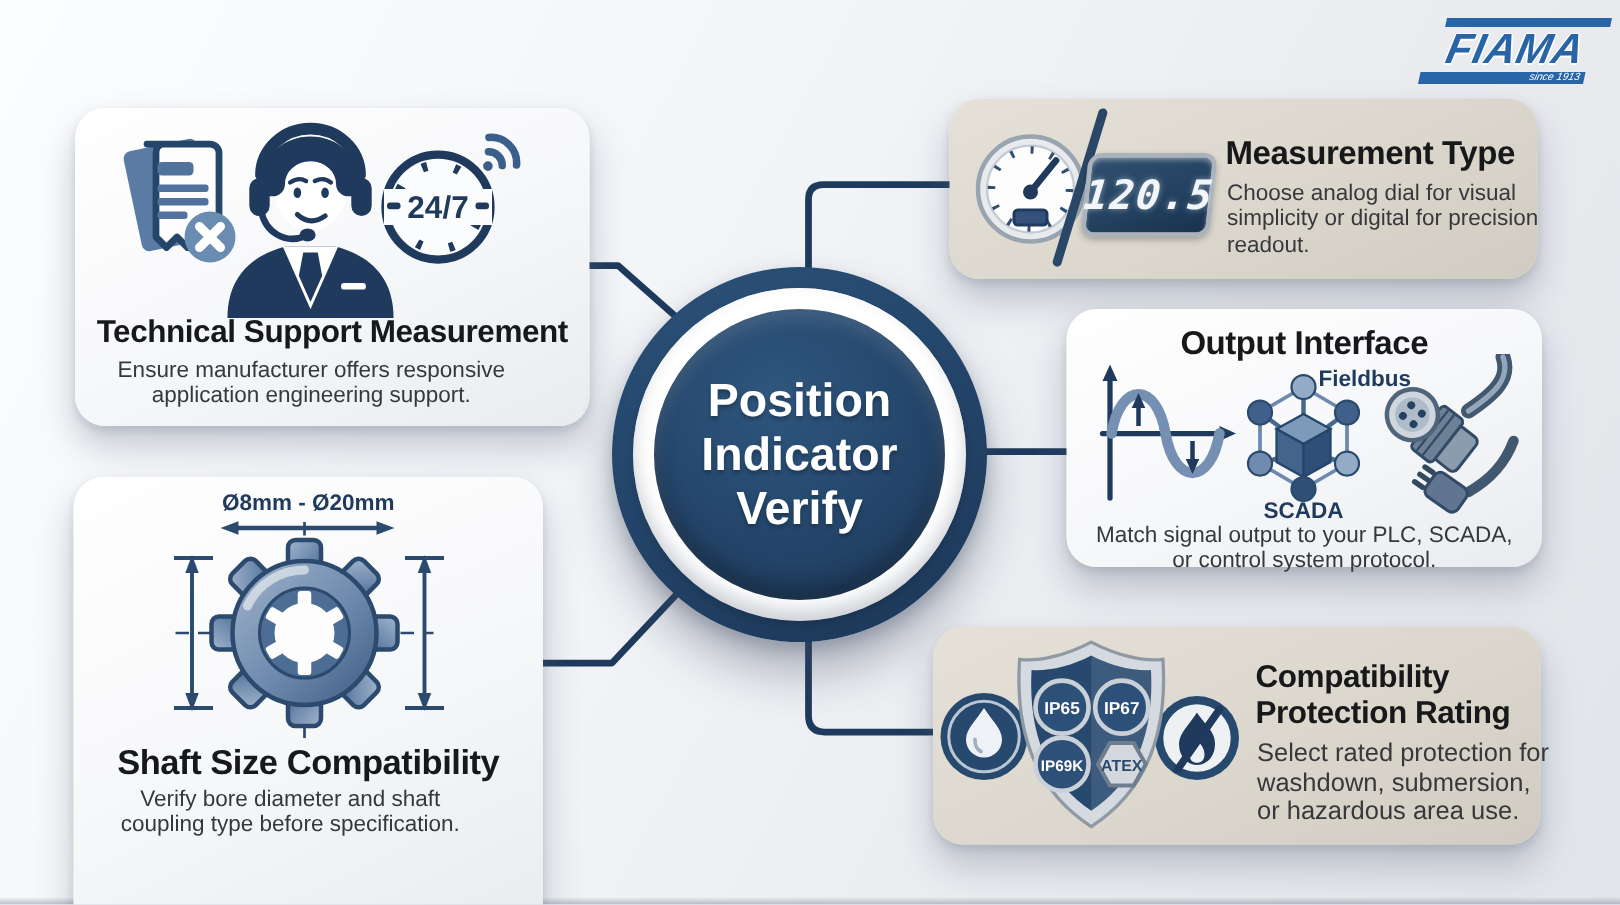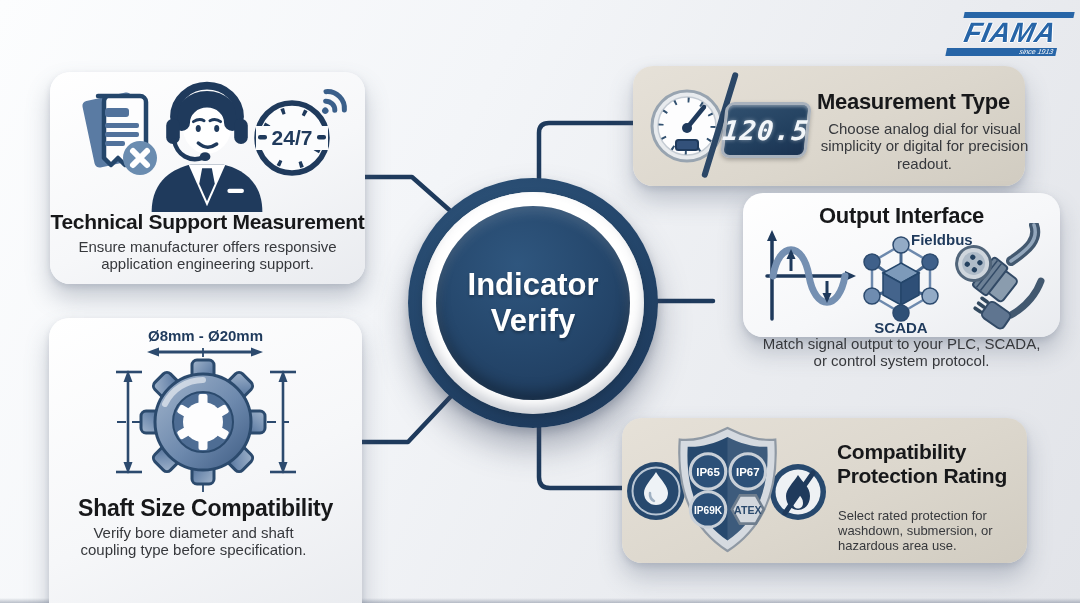--- a/index.html
+++ b/index.html
@@ -76,27 +76,28 @@
       <div class="logo-bar-bottom">
         <span class="logo-since">since 1913</span>
       </div>
     </div>
   </div>
 
   <div class="hub">
     <div class="ring-white"></div>
     <div class="inner">
       <div class="hub-title">
+        <div>Position</div>
         <div>Indicator</div>
         <div>Verify</div>
       </div>
     </div>
   </div>
 
-  <section class="card light" style="left:50px;top:72px;width:315px;height:212px;">
+  <section class="card light" style="left:50px;top:72px;width:343px;height:212px;">
 
     <svg class="abs" style="left:28px;top:16px;" width="84" height="96" viewBox="0 0 84 96">
       <rect x="10" y="8" width="50" height="68" rx="5" fill="#5a7ba3" transform="rotate(-12 35 42)"></rect>
       <path d="M20,8 h42 a6,6 0 0 1 6,6 v56 l-7,7 -7,-7 -7,7 -7,-7 -7,7 -7,-7 v-56 a6,6 0 0 1 4,-6 z" fill="#fdfdfe" stroke="#24466b" stroke-width="4.5" stroke-linejoin="round"></path>
       <rect x="27" y="20" width="24" height="9" rx="3" fill="#51729c"></rect>
       <rect x="27" y="35" width="34" height="5" rx="2" fill="#51729c"></rect>
       <rect x="27" y="44" width="34" height="5" rx="2" fill="#51729c"></rect>
       <rect x="27" y="53" width="20" height="5" rx="2" fill="#51729c"></rect>
       <circle cx="62" cy="70" r="17" fill="#6a8cb0"></circle>
       <path d="M55,63 L69,77 M69,63 L55,77" stroke="#fff" stroke-width="6" stroke-linecap="round"></path>
@@ -211,24 +212,24 @@
       <line x1="39" y1="41" x2="56" y2="20" stroke="#1f3a5c" stroke-width="4.5" stroke-linecap="round"></line>
       <circle cx="39" cy="41" r="5" fill="#1f3a5c"></circle>
       <rect x="28" y="53" width="22" height="10" rx="2.5" fill="#33517a" stroke="#1f3a5c" stroke-width="2"></rect>
     </svg>
     <div class="slash" style="left:84px;top:4px;"></div>
 
     <div class="lcd" style="left:90px;top:36px;width:80px;height:50px;">
       <span>120.5</span>
     </div>
     <div class="abs title" style="left:184px;top:24px;font-size:22px;">Measurement Type</div>
-    <div class="abs desc" style="left:185px;top:54px;width:213px;font-size:15px;text-align:center;">Choose analog dial for visual simplicity or digital for precision readout.</div>
-  </section>
-
-  <section class="card light" style="left:711px;top:193px;width:317px;height:144px;margin-left:32px;">
+    <div class="abs desc" style="left:185px;top:54px;width:213px;font-size:15px;">Choose analog dial for visual simplicity or digital for precision readout.</div>
+  </section>
+
+  <section class="card light" style="left:711px;top:206px;width:317px;height:172px;">
     <div class="abs title center-text" style="left:0;top:11px;width:100%;font-size:22px;">Output Interface</div>
 
     <svg class="abs" style="left:14px;top:34px;" width="104" height="100" viewBox="0 0 104 100">
       <g stroke="#1f3a5c" stroke-width="3.5" stroke-linecap="round">
         <line x1="15" y1="10" x2="15" y2="92"></line>
         <line x1="10" y1="49" x2="92" y2="49"></line>
       </g>
       <polygon points="15,3 10,14 20,14" fill="#1f3a5c"></polygon>
       <polygon points="99,49 88,44 88,54" fill="#1f3a5c"></polygon>
       <path d="M16,49 C22,14 46,14 52,49 C58,84 82,84 88,49" stroke="#7590b2" stroke-width="7" fill="none" stroke-linecap="round"></path>
@@ -326,16 +327,16 @@
         <polygon points="70,96 79,80 97,80 106,96 97,112 79,112" fill="#d3d8de" stroke="#6f7e8e" stroke-width="3"></polygon>
       </g>
       <g font-family="Liberation Sans, sans-serif" font-weight="bold" text-anchor="middle">
         <text x="43" y="58" font-size="13" fill="#fff">IP65</text>
         <text x="88" y="58" font-size="13" fill="#fff">IP67</text>
         <text x="43" y="101" font-size="11.5" fill="#fff">IP69K</text>
         <text x="88" y="101" font-size="12" fill="#2b4a6d">ATEX</text>
       </g>
     </svg>
     <div class="abs title" style="left:215px;top:22px;width:200px;font-size:21px;line-height:1.14;">Compatibility Protection Rating</div>
-    <div class="abs desc" style="left:216px;top:74px;width:200px;font-size:13px;margin-top:16px;">Select rated protection for washdown, submersion, or hazardous area use.</div>
+    <div class="abs desc" style="left:216px;top:74px;width:200px;font-size:17px;">Select rated protection for washdown, submersion, or hazardous area use.</div>
   </section>
 
 </div>
 
 </body></html>

